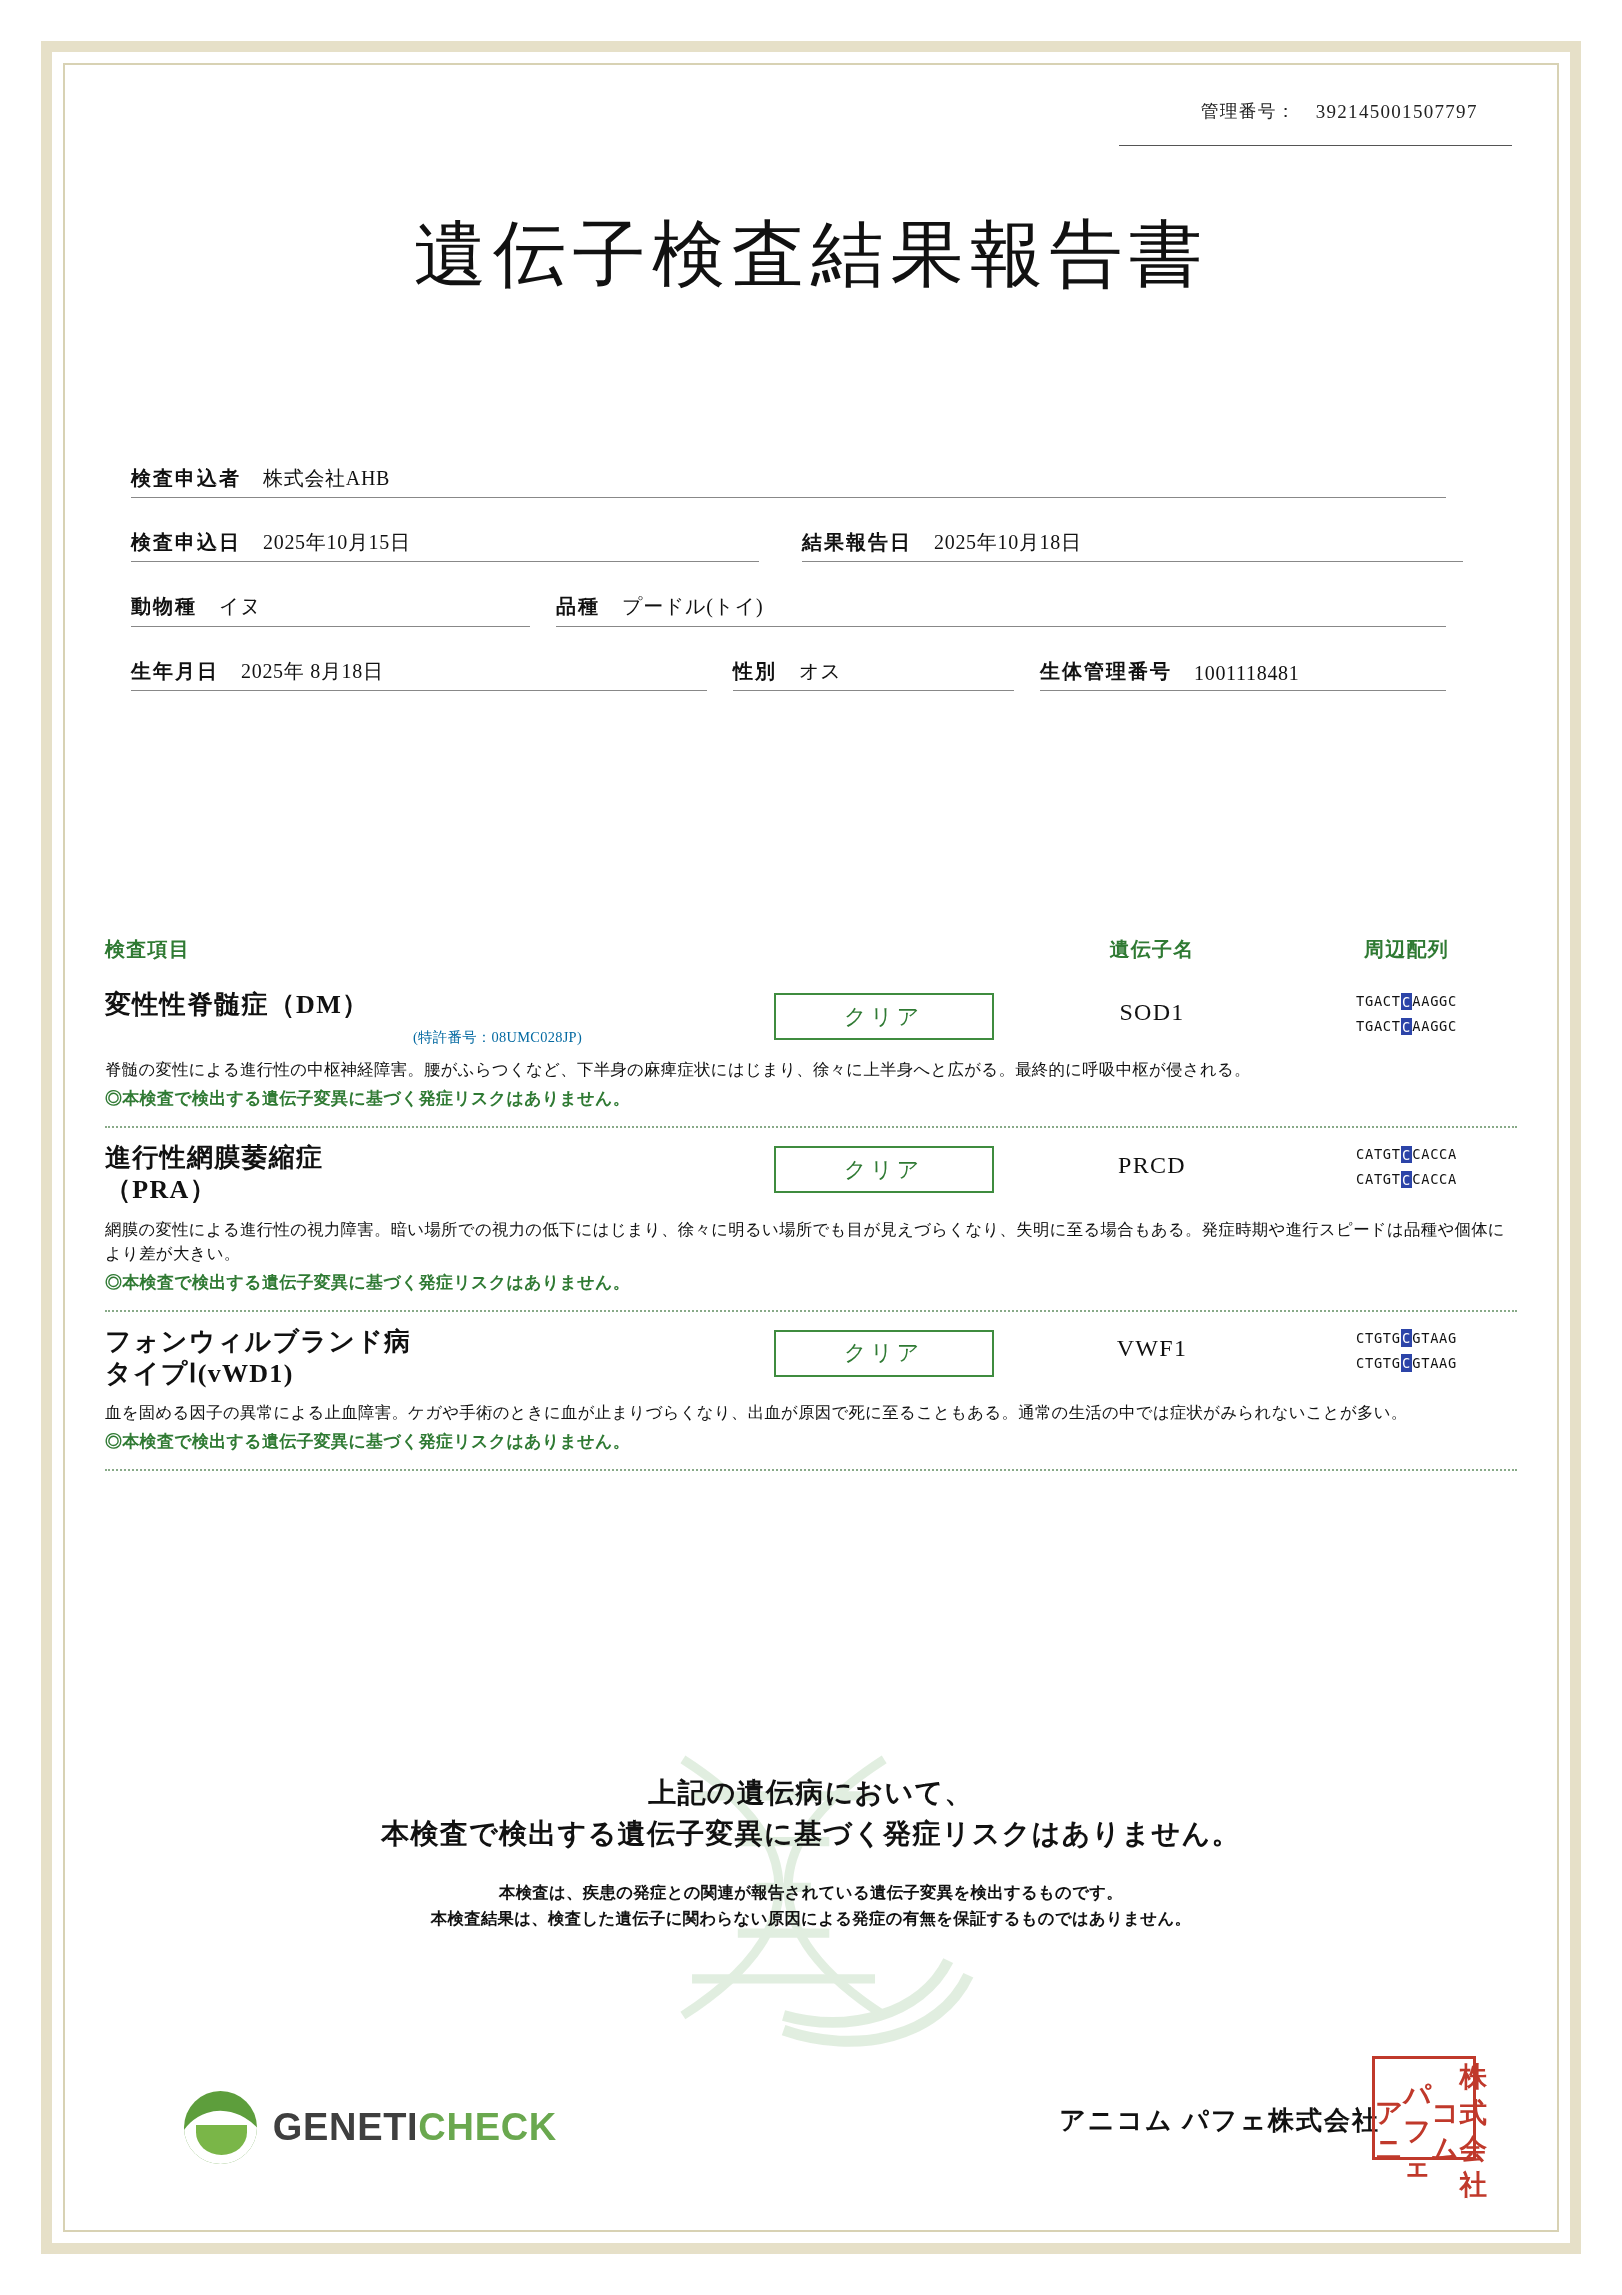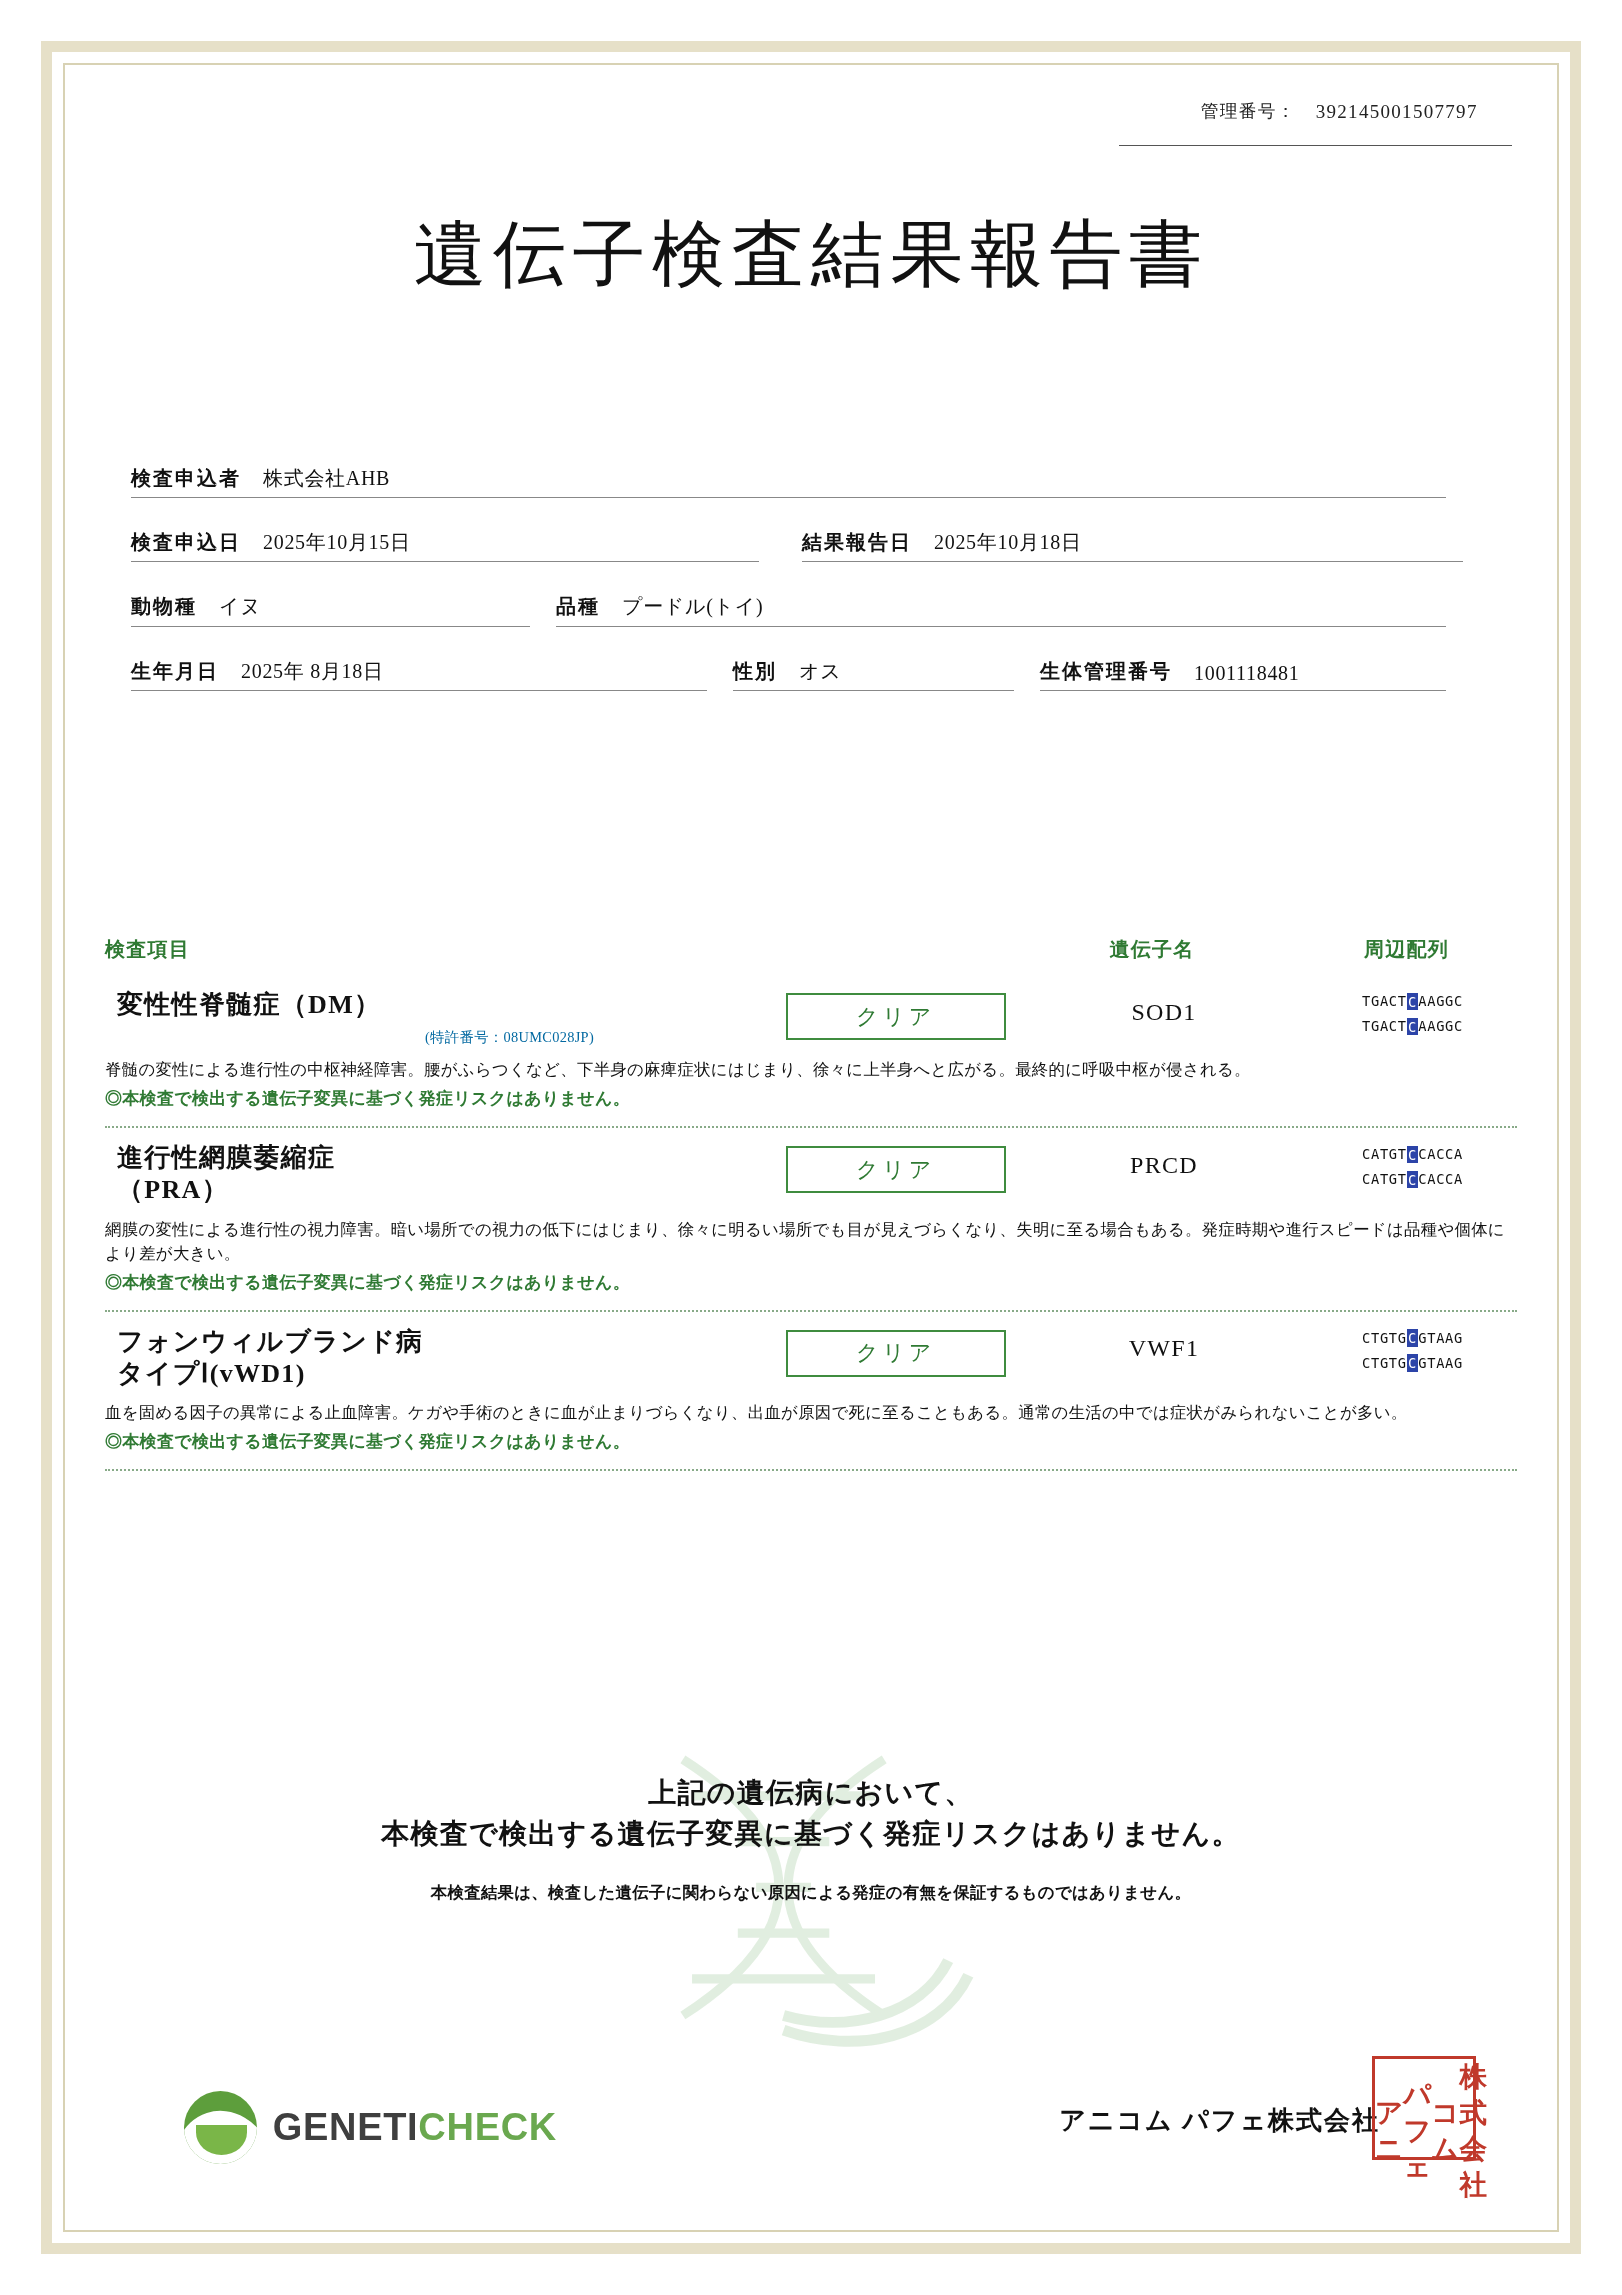--- a/index.html
+++ b/index.html
@@ -166,21 +166,20 @@
     position: absolute;
     top: 890px;
     left: 13px;
     right: 13px;
   }
   .res-block { position: relative; padding-top: 14.4px; }
 
   .res-main {
     display: flex;
     align-items: flex-start;
-    margin-left: 12px;
   }
   .dis-col { width: 654px; }
   .dis-name {
     font-size: 26px;
     font-weight: bold;
     letter-spacing: 1.3px;
     line-height: 1.22;
     color: #111;
   }
   .dis-patent {
@@ -522,20 +521,21 @@
         <line x1="45" y1="130" x2="145" y2="130"></line>
         <path d="M95 150 C130 160, 170 150, 185 120" stroke-width="6"></path>
         <path d="M95 158 C135 172, 180 162, 196 128" stroke-width="6"></path>
       </g>
     </svg>
 
     <div class="summary">
       <div class="sum-line">上記の遺伝病において、</div>
       <div class="sum-line">本検査で検出する遺伝子変異に基づく発症リスクはありません。</div>
       <div class="sum-note">
+        <div>本検査は、疾患の発症との関連が報告されている遺伝子変異を検出するものです。</div>
         <div>本検査結果は、検査した遺伝子に関わらない原因による発症の有無を保証するものではありません。</div>
       </div>
     </div>
 
     <div class="footer">
       <div class="logo">
         <div class="logo-mark"></div>
         <div class="logo-text"><span class="g1">GENETI</span><span class="g2">CHECK</span></div>
       </div>
       <div class="company">アニコム パフェ株式会社</div>

